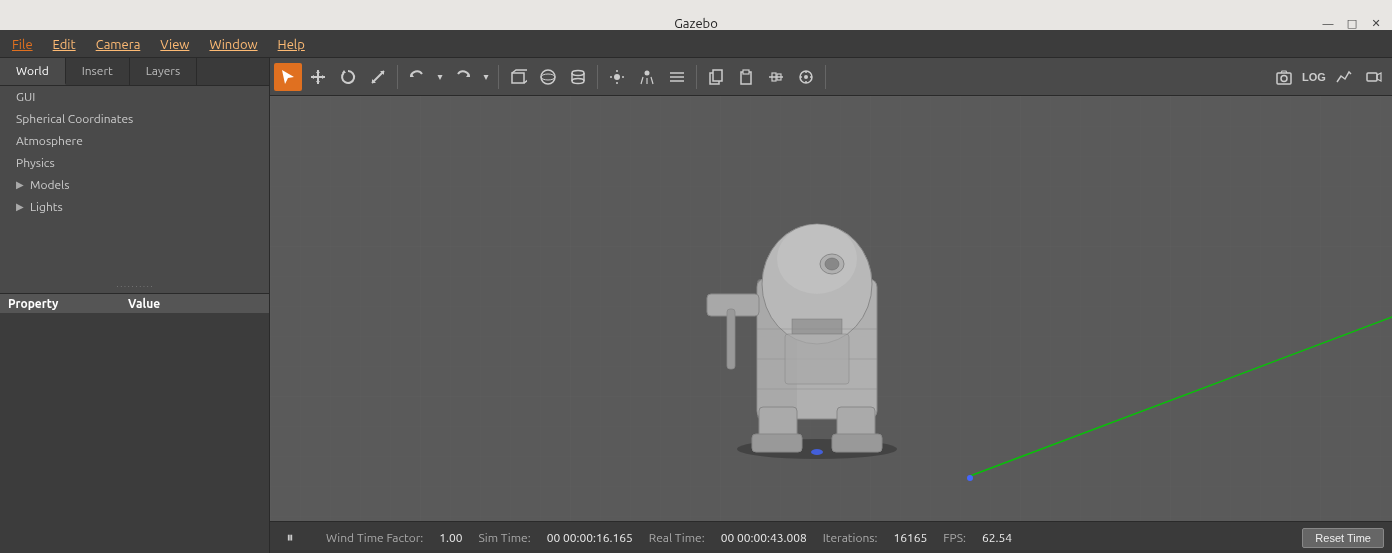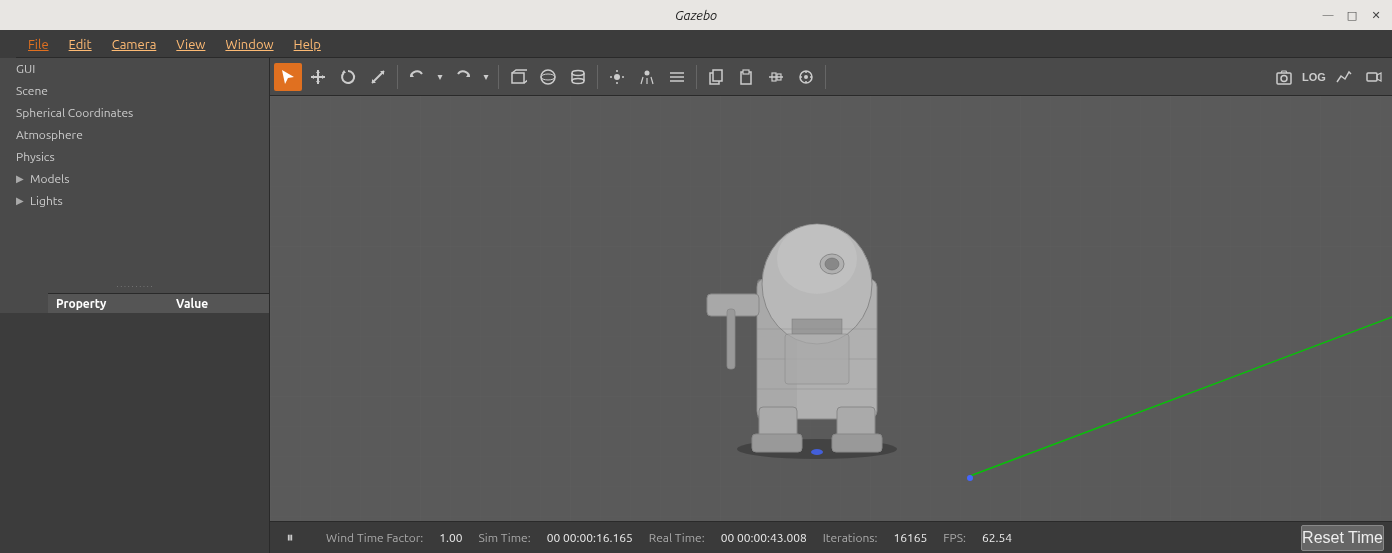--- a/index.html
+++ b/index.html
@@ -3,26 +3,25 @@
   <meta charset="utf-8">
   <style>
     * { box-sizing: border-box; margin: 0; padding: 0; }
     body { background: #3c3c3c; font-family: 'Ubuntu', 'DejaVu Sans', sans-serif; font-size: 12px; color: #ddd; width: 1392px; height: 553px; overflow: hidden; }
 
     
     #titlebar {
       background: #e8e6e3;
       height: 30px;
       display: flex;
-      align-items: center;
+      align-items: flex-end;
       justify-content: center;
       position: relative;
       color: #222;
       font-size: 13px;
-      font-style: italic;
     }
     #titlebar .win-controls {
       position: absolute;
       right: 8px;
       display: flex;
       gap: 8px;
       align-items: center;
     }
     #titlebar .win-btn {
       font-size: 11px;
@@ -34,21 +33,20 @@
 
     
     #menubar {
       background: #3c3c3c;
       height: 28px;
       display: flex;
       align-items: center;
       padding: 0 4px;
       gap: 4px;
       border-bottom: 1px solid #2a2a2a;
-      margin-left: 16px;
     }
     .menu-item {
       color: #fdba74;
       padding: 2px 8px;
       cursor: pointer;
       font-size: 13px;
       text-decoration: underline;
     }
     .menu-item.accent { color: #e07020; }
 
@@ -109,21 +107,20 @@
       font-size: 10px;
       color: #aaa;
     }
 
     
     #prop-header {
       background: #555;
       display: flex;
       border-top: 1px solid #2a2a2a;
       padding: 3px 0;
-      margin-left: 48px;
     }
     .prop-col {
       font-size: 12px;
       color: #fff;
       font-weight: bold;
       padding: 0 8px;
     }
     .prop-col:first-child { width: 120px; }
 
     #prop-area {
@@ -220,23 +217,23 @@
       font-size: 14px;
       display: flex;
       align-items: center;
       justify-content: center;
     }
     .reset-btn {
       margin-left: auto;
       background: #666;
       border: 1px solid #888;
       color: #eee;
-      padding: 3px 0;
-      cursor: pointer;
-      font-size: 16px;
+      padding: 3px 12px;
+      cursor: pointer;
+      font-size: 11px;
       border-radius: 2px;
     }
 
     
     .resize-dots {
       color: #888;
       font-size: 8px;
       text-align: center;
       padding: 2px 0;
       cursor: ns-resize;
@@ -260,24 +257,28 @@
   <span class="menu-item">Camera</span>
   <span class="menu-item">View</span>
   <span class="menu-item">Window</span>
   <span class="menu-item">Help</span>
 </div>
 
 <div id="main">
 
   <div id="left-panel">
 
+    <div id="tabs">
+      <div class="tab active">World</div>
+      <div class="tab">Insert</div>
+      <div class="tab">Layers</div>
+    </div>
 
     <div id="world-tree">
       <div class="tree-item">GUI</div>
-      <div class="tree-item">Scene</div>
       <div class="tree-item">Spherical Coordinates</div>
       <div class="tree-item">Atmosphere</div>
       <div class="tree-item">Physics</div>
       <div class="tree-item expandable">
         <span class="tree-arrow">▶</span>
         <span>Models</span>
       </div>
       <div class="tree-item expandable">
         <span class="tree-arrow">▶</span>
         <span>Lights</span>

